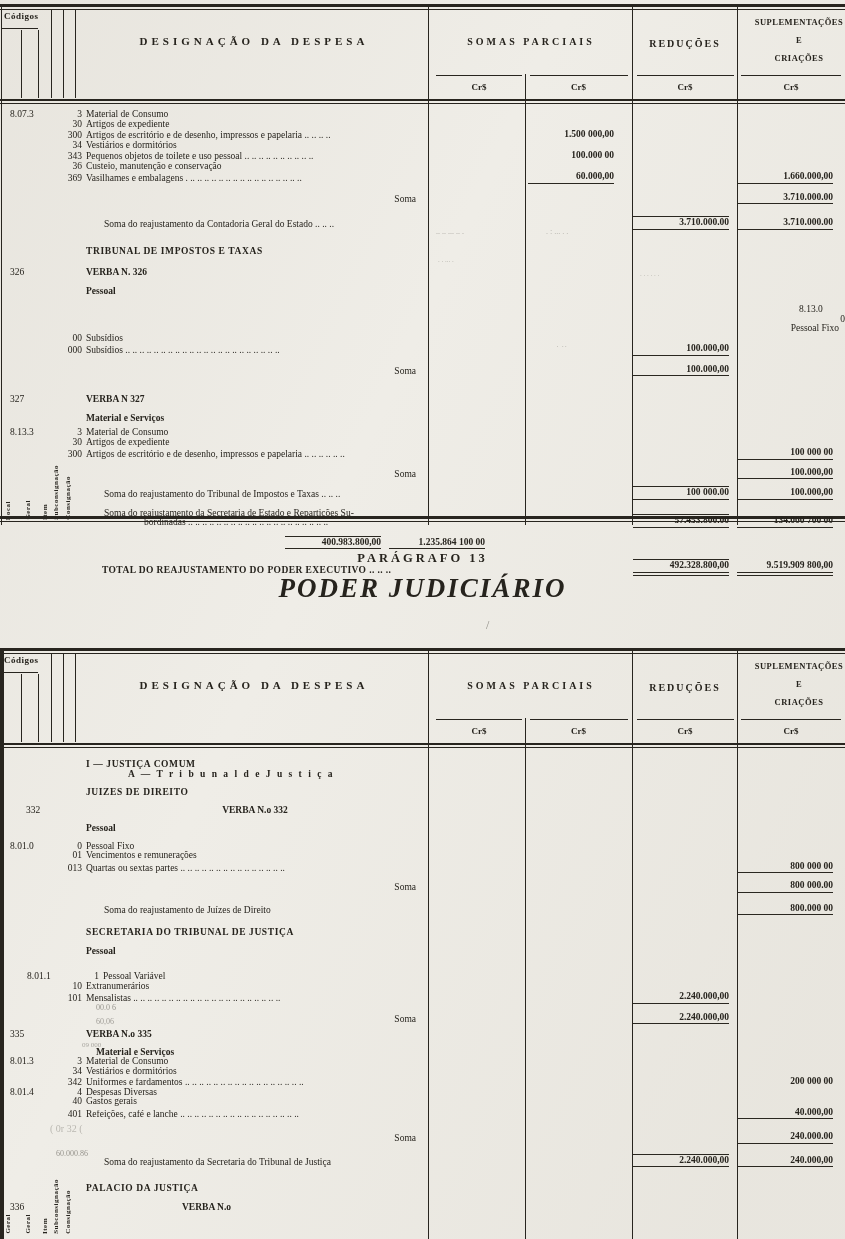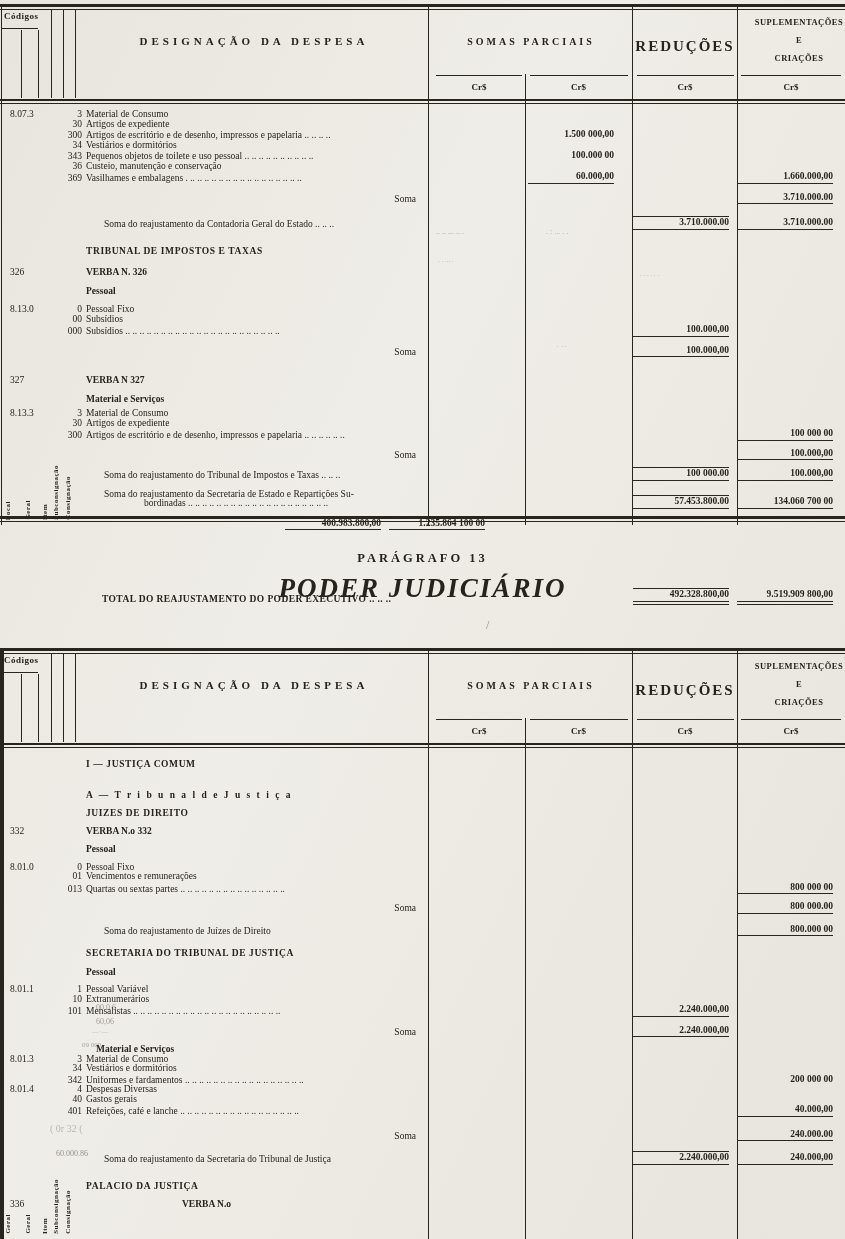--- a/index.html
+++ b/index.html
@@ -10,21 +10,21 @@
   .tbl{position:absolute;left:0;width:845px;}
   #t1{top:4px;height:521px;}
   #t2{top:648px;height:591px;overflow:hidden;}
   .hrule,.vl{position:absolute;background:#28251f;}
   .vl{width:1.2px;}
   
   .hdr-label{position:absolute;font-weight:bold;}
   .codigos{left:4px;top:7px;font-size:9px;letter-spacing:.5px;}
   .desig{left:80px;top:31px;width:348px;text-align:center;font-size:11px;letter-spacing:4px;}
   .somas{left:430px;top:32px;width:202px;text-align:center;font-size:10px;letter-spacing:3px;}
-  .reduc{left:633px;top:34px;width:104px;text-align:center;font-size:15px;letter-spacing:2px;}
+  .reduc{left:633px;top:34px;width:104px;text-align:center;font-size:10px;letter-spacing:2px;}
   .supl{left:739px;top:9px;width:120px;text-align:center;font-size:8.5px;letter-spacing:.5px;line-height:18px;}
   .cr{position:absolute;top:78px;font-weight:bold;font-size:9px;text-align:center;}
   .mini{position:absolute;bottom:5px;writing-mode:vertical-rl;transform:rotate(180deg);
         font-size:7px;font-weight:bold;letter-spacing:.5px;}
   
   .tbody{position:absolute;left:0;top:100px;right:0;}
   .row{display:flex;align-items:flex-end;font-size:9.5px;line-height:9.5px;}
   .c1{width:56px;padding-left:10px;box-sizing:border-box;white-space:nowrap;}
   .c2{width:26px;text-align:right;white-space:nowrap;}
   .txt{flex:1;padding-left:4px;padding-right:6px;overflow:hidden;}
@@ -34,21 +34,21 @@
   .sp1{width:98px;padding-right:10px;}
   .sp2{width:105px;padding-right:30px;}
   .red{width:104px;padding-right:14px;}
   .sup{width:108px;padding-right:12px;}
   .num{display:inline-block;font-weight:bold;padding:1px 0;}
   .sp2 .num{min-width:86px;}
   .red .num{min-width:96px;}
   .sup .num{min-width:96px;}
   .num.u{border-bottom:1.4px solid #2a2720;}
   .num.a{border-top:1.4px solid #2a2720;}
-  .num.d{border-bottom:4px double #2a2720;margin-top:48px;}
+  .num.d{border-bottom:4px double #2a2720;}
   .row.sec .txt,.row.verba .txt,.row.total .txt,.row.secsp .txt{font-weight:bold;}
   .row.sec .txt{letter-spacing:.6px;}
   .row.secsp .txt{letter-spacing:2px;}
   .row.soma .txt{text-align:right;padding-right:14px;}
   .row.sum .txt{padding-left:22px;}
   .row.total .txt{padding-left:20px;letter-spacing:.4px;}
   
   .mid{position:absolute;left:0;width:845px;text-align:center;font-weight:bold;}
   #para13{top:551px;font-size:12.5px;letter-spacing:3px;}
   #poder{top:573px;font-size:27px;font-style:italic;letter-spacing:2px;}
@@ -223,21 +223,21 @@
         <div class="c1"></div>
         <div class="c2"></div>
         <div class="txt">
           <div>Pessoal</div>
         </div>
         <div class="v sp1"></div>
         <div class="v sp2"></div>
         <div class="v red"></div>
         <div class="v sup"></div>
       </div>
-      <div class="row " style="margin-top: 9px;">
+      <div class="row " style="margin-top: 9px; flex-direction: column;">
         <div class="c1">8.13.0</div>
         <div class="c2">0</div>
         <div class="txt">
           <div>Pessoal Fixo</div>
         </div>
         <div class="v sp1"></div>
         <div class="v sp2"></div>
         <div class="v red"></div>
         <div class="v sup"></div>
       </div>
@@ -431,21 +431,21 @@
         <div class="c1"></div>
         <div class="c2"></div>
         <div class="txt">
           <div>I — JUSTIÇA COMUM</div>
         </div>
         <div class="v sp1"></div>
         <div class="v sp2"></div>
         <div class="v red"></div>
         <div class="v sup"></div>
       </div>
-      <div class="row secsp" style="margin-top: 21px;">
+      <div class="row secsp" style="margin-top: 0; padding-left: 42px;">
         <div class="c1"></div>
         <div class="c2"></div>
         <div class="txt">
           <div>A — T r i b u n a l  d e  J u s t i ç a</div>
         </div>
         <div class="v sp1"></div>
         <div class="v sp2"></div>
         <div class="v red"></div>
         <div class="v sup"></div>
       </div>
@@ -453,21 +453,21 @@
         <div class="c1"></div>
         <div class="c2"></div>
         <div class="txt">
           <div>JUÍZES DE DIREITO</div>
         </div>
         <div class="v sp1"></div>
         <div class="v sp2"></div>
         <div class="v red"></div>
         <div class="v sup"></div>
       </div>
-      <div class="row verba" style="margin-top: 8px;">
+      <div class="row verba" style="margin-top: 8px; text-align: center;">
         <div class="c1">332</div>
         <div class="c2"></div>
         <div class="txt">
           <div>VERBA N.o 332</div>
         </div>
         <div class="v sp1"></div>
         <div class="v sp2"></div>
         <div class="v red"></div>
         <div class="v sup"></div>
       </div>
@@ -552,21 +552,21 @@
         <div class="c1"></div>
         <div class="c2"></div>
         <div class="txt">
           <div>Pessoal</div>
         </div>
         <div class="v sp1"></div>
         <div class="v sp2"></div>
         <div class="v red"></div>
         <div class="v sup"></div>
       </div>
-      <div class="row " style="margin-top: 8px;">
+      <div class="row " style="margin-top: 16px; padding-left: 17px;">
         <div class="c1">8.01.1</div>
         <div class="c2">1</div>
         <div class="txt">
           <div>Pessoal Variável</div>
         </div>
         <div class="v sp1"></div>
         <div class="v sp2"></div>
         <div class="v red"></div>
         <div class="v sup"></div>
       </div>
@@ -594,20 +594,31 @@
       </div>
       <div class="row soma" style="margin-top: 8px;">
         <div class="c1"></div>
         <div class="c2"></div>
         <div class="txt">
           <div>Soma</div>
         </div>
         <div class="v sp1"></div>
         <div class="v sp2"></div>
         <div class="v red"><span class="num u">2.240.000,00</span></div>
+        <div class="v sup"></div>
+      </div>
+      <div class="row verba" style="margin-top: 6px;">
+        <div class="c1">335</div>
+        <div class="c2"></div>
+        <div class="txt">
+          <div>VERBA N.o 335</div>
+        </div>
+        <div class="v sp1"></div>
+        <div class="v sp2"></div>
+        <div class="v red"></div>
         <div class="v sup"></div>
       </div>
       <div class="row verba" style="margin-top: 8px;">
         <div class="c1"></div>
         <div class="c2"></div>
         <div class="txt" style="padding-left: 14px;">
           <div>Material e Serviços</div>
         </div>
         <div class="v sp1"></div>
         <div class="v sp2"></div>

